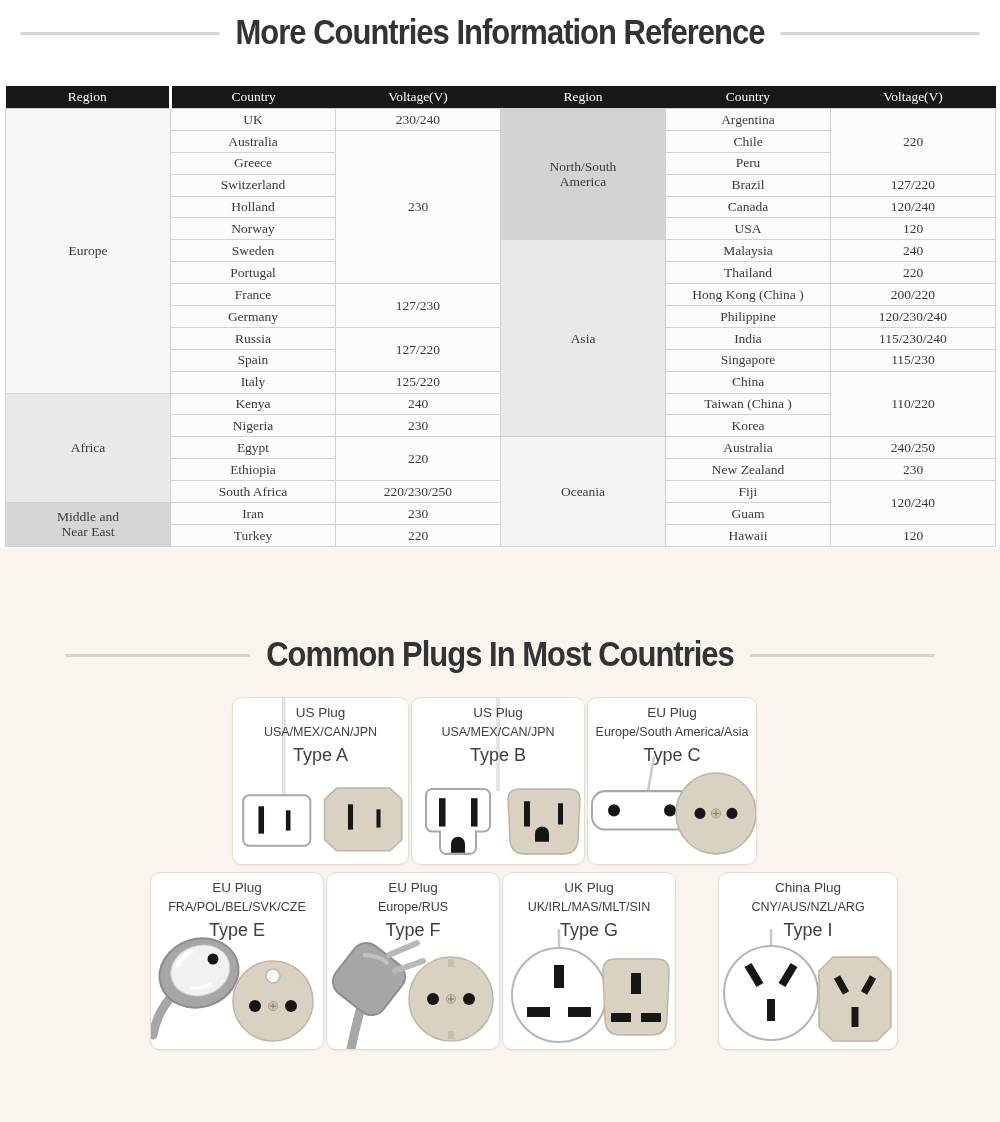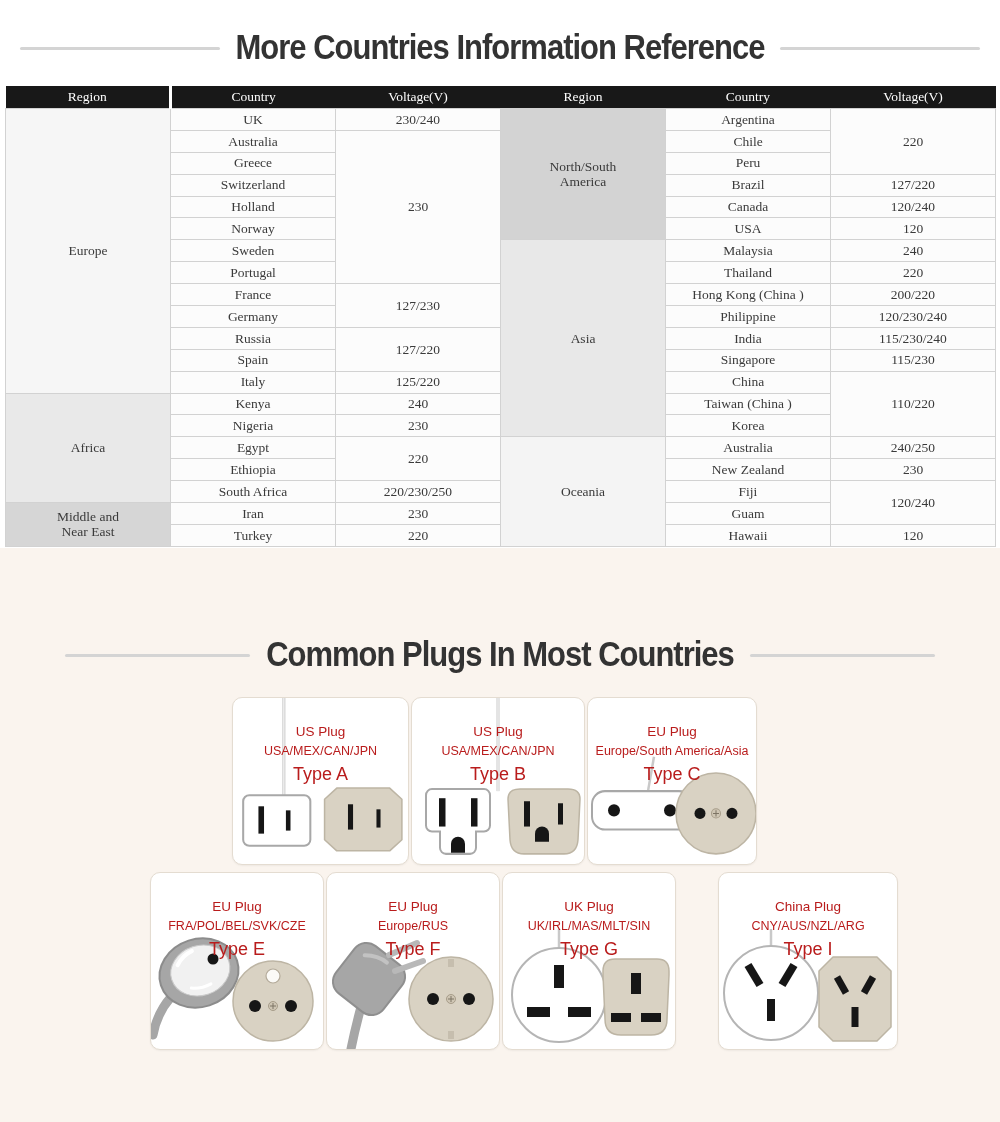--- a/index.html
+++ b/index.html
@@ -10,21 +10,21 @@
   
   .section-title{
     position:absolute;left:0;width:1000px;display:flex;align-items:center;
     justify-content:center;gap:16px;
   }
   .title-text{
     font-family:"Liberation Sans",sans-serif;font-weight:800;font-size:31px;
     color:#333;letter-spacing:-1px;transform:scaleY(1.12);white-space:nowrap;
   }
   .title-dash{height:3px;background:#d4d4d4;border-radius:2px;}
-  #title-reference{top:23px;height:50px;align-items:center;}
+  #title-reference{top:8px;height:50px;align-items:center;}
   #title-plugs{top:630px;height:50px;text-align:center;}
   .dash-l{width:200px;} .dash-r{width:200px;}
 
   
   #voltage-table{
     position:absolute;left:5px;top:86px;width:990px;
     border-collapse:collapse;table-layout:fixed;border-radius:24px;
   }
   #voltage-table col{width:165px;}
   #voltage-table th{
@@ -52,21 +52,21 @@
   }
 
   
   .plug-card{
     position:absolute;background:#fff;border:1px solid #e4dcd1;
     border-radius:10px;box-shadow:0 1px 2px rgba(0,0,0,0.05);
   }
   .plug-card svg{position:absolute;left:0;top:0;width:100%;height:100%;}
   .card-text{
     position:relative;z-index:1;text-align:center;
-    font-family:"Liberation Sans",sans-serif;color:#b91c1c;padding-top:24px;
+    font-family:"Liberation Sans",sans-serif;color:#404040;padding-top:5px;
   }
   .card-line1{font-size:13.5px;line-height:1.5;}
   .card-line2{font-size:12.5px;line-height:1.5;}
   .card-line3{font-size:18px;line-height:1.45;}
   
   #card-type-a{left:232px;top:697px;width:175px;height:166px;}
   #card-type-b{left:411px;top:697px;width:172px;height:166px;}
   #card-type-c{left:587px;top:697px;width:168px;height:166px;}
   
   #card-type-e{left:150px;top:872px;width:172px;height:176px;}

